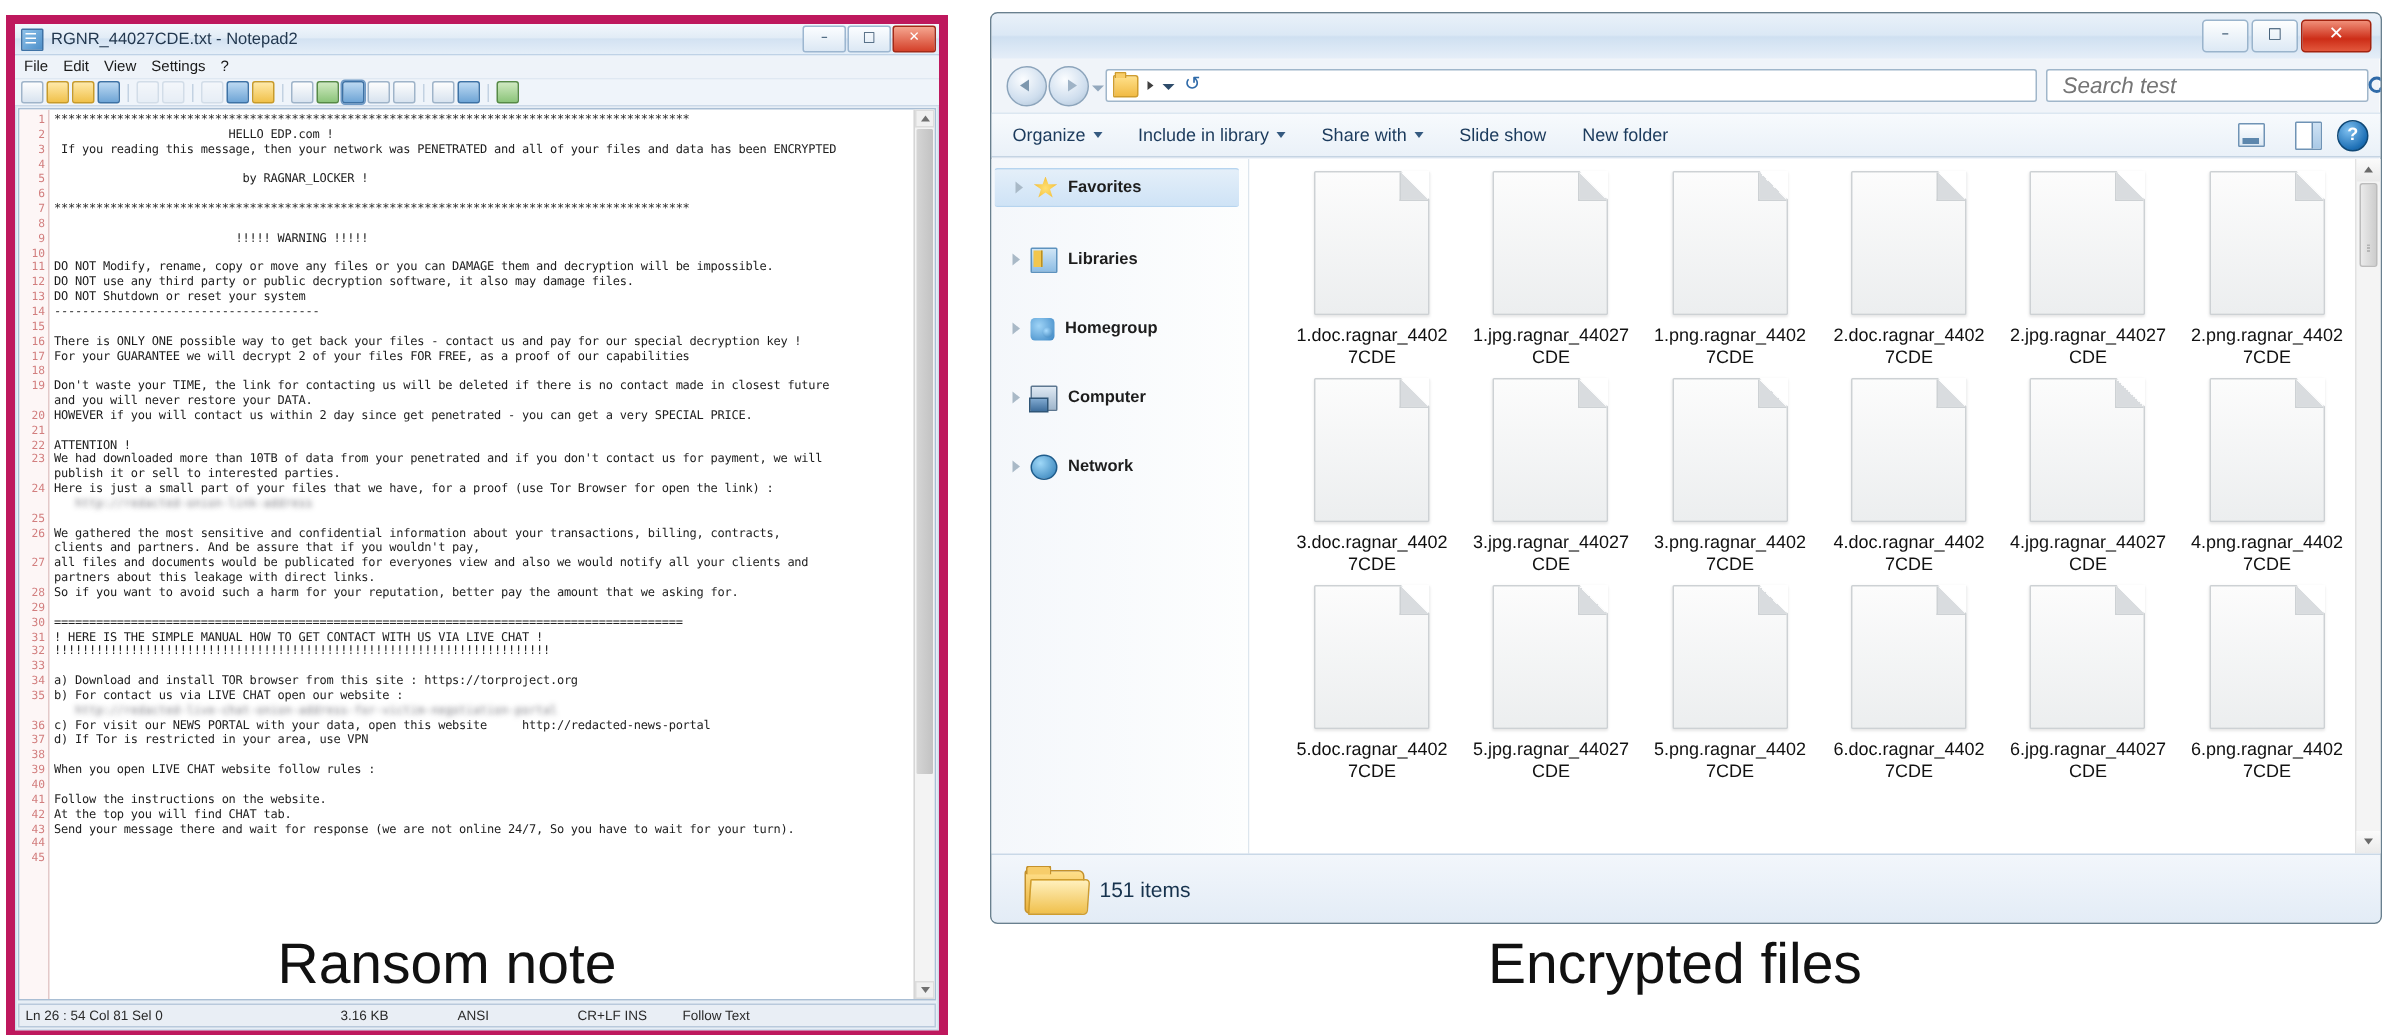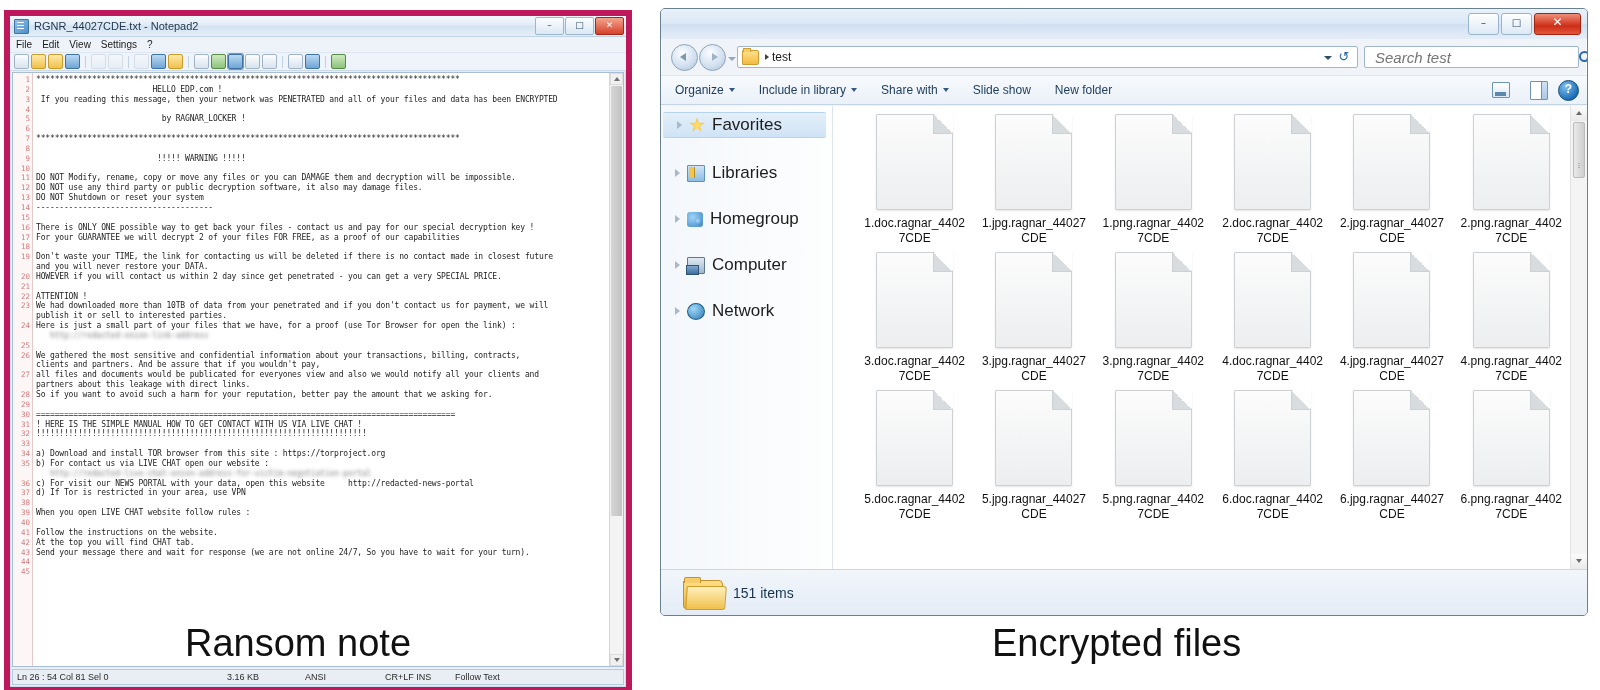--- a/index.html
+++ b/index.html
@@ -290,21 +290,21 @@
     position:absolute;left:0;right:0;top:97px;bottom:46px;display:flex;
     background:#fff;
   }
   .ex-sidebar{
     width:172px;flex:0 0 auto;background:#fbfcfe;border-right:1px solid #dde6ee;
     padding-top:6px;box-sizing:border-box;
     background:linear-gradient(to right,#f4f7fb,#fdfefe);
   }
   .side-item{
     height:22px;display:flex;align-items:center;padding-left:14px;
-    font-size:17px;color:#1d1d1d;margin-bottom:24px;box-sizing:border-box;
+    font-size:11px;color:#1d1d1d;margin-bottom:24px;box-sizing:border-box;font-weight:bold;
   }
   .side-item.sel{
     background:linear-gradient(to bottom,#e4eff9,#cfe3f6);
     border-top:1px solid #b6d4ef;border-bottom:1px solid #b6d4ef;
     height:26px;margin-left:2px;margin-right:6px;border-radius:2px;
   }
   .side-exp{
     width:0;height:0;border-top:4px solid transparent;border-bottom:4px solid transparent;
     border-left:5px solid #a9b9c7;margin-right:7px;flex:0 0 auto;
   }
@@ -623,21 +623,20 @@
         </div>
     </div>
 
     <div class="ex-navbar">
       <div class="nav-circle back"></div>
       <div class="nav-circle fwd"></div>
       <div class="nav-drop"></div>
       <div class="addrbar">
         <div class="addr-folder"></div>
         <div class="addr-sep"></div>
-        <div class="addr-crumb">test</div>
         <div class="addr-caret"></div>
         <div class="addr-refresh">↺</div>
       </div>
       <div class="searchbox">
         <input type="text" placeholder="Search test" style="">
         <div class="search-ico"></div>
       </div>
     </div>
 
     <div class="ex-toolbar">

